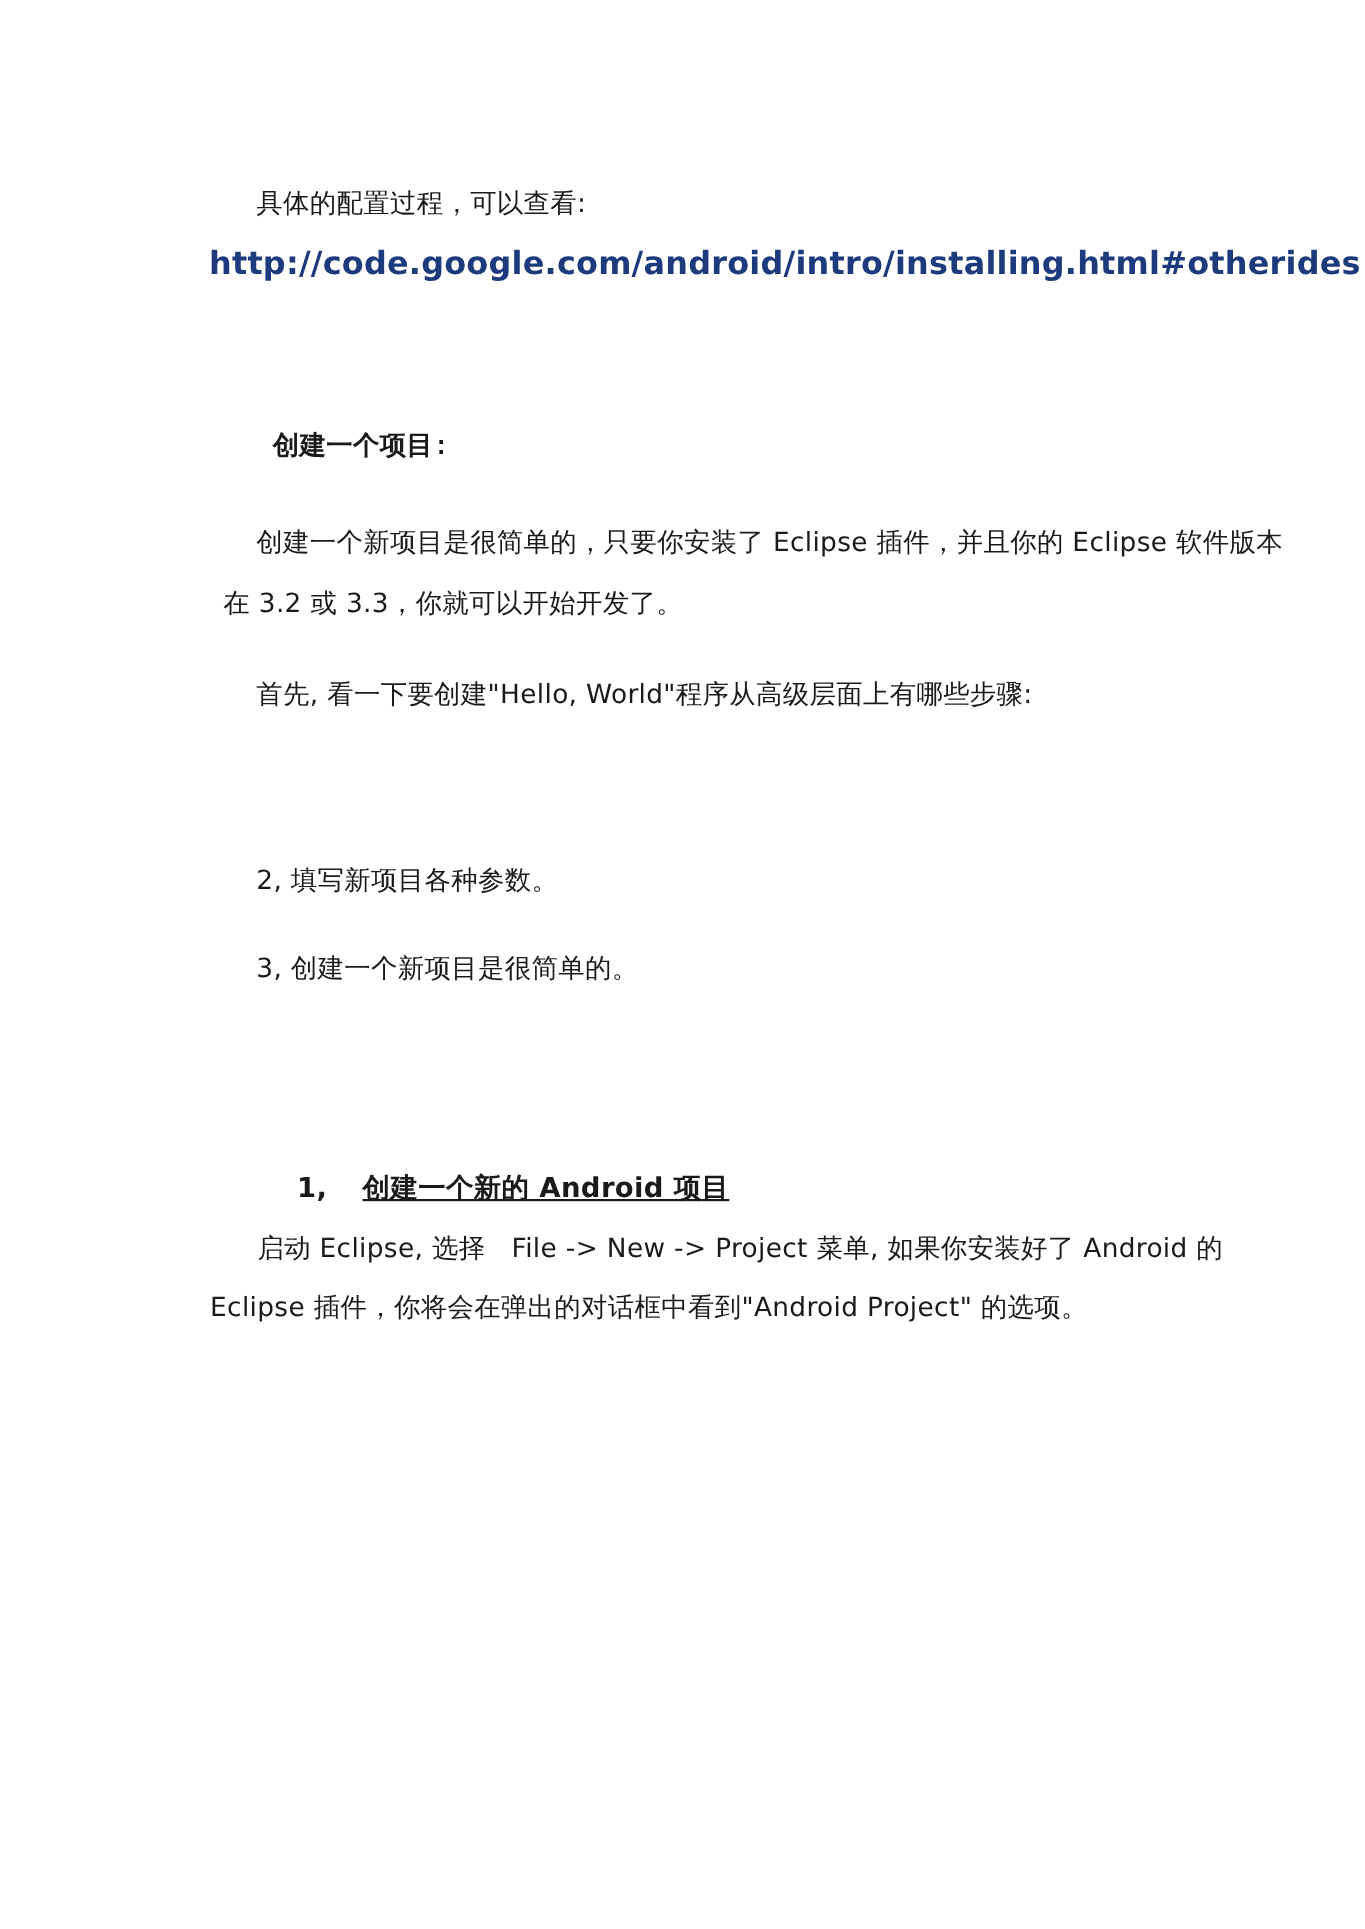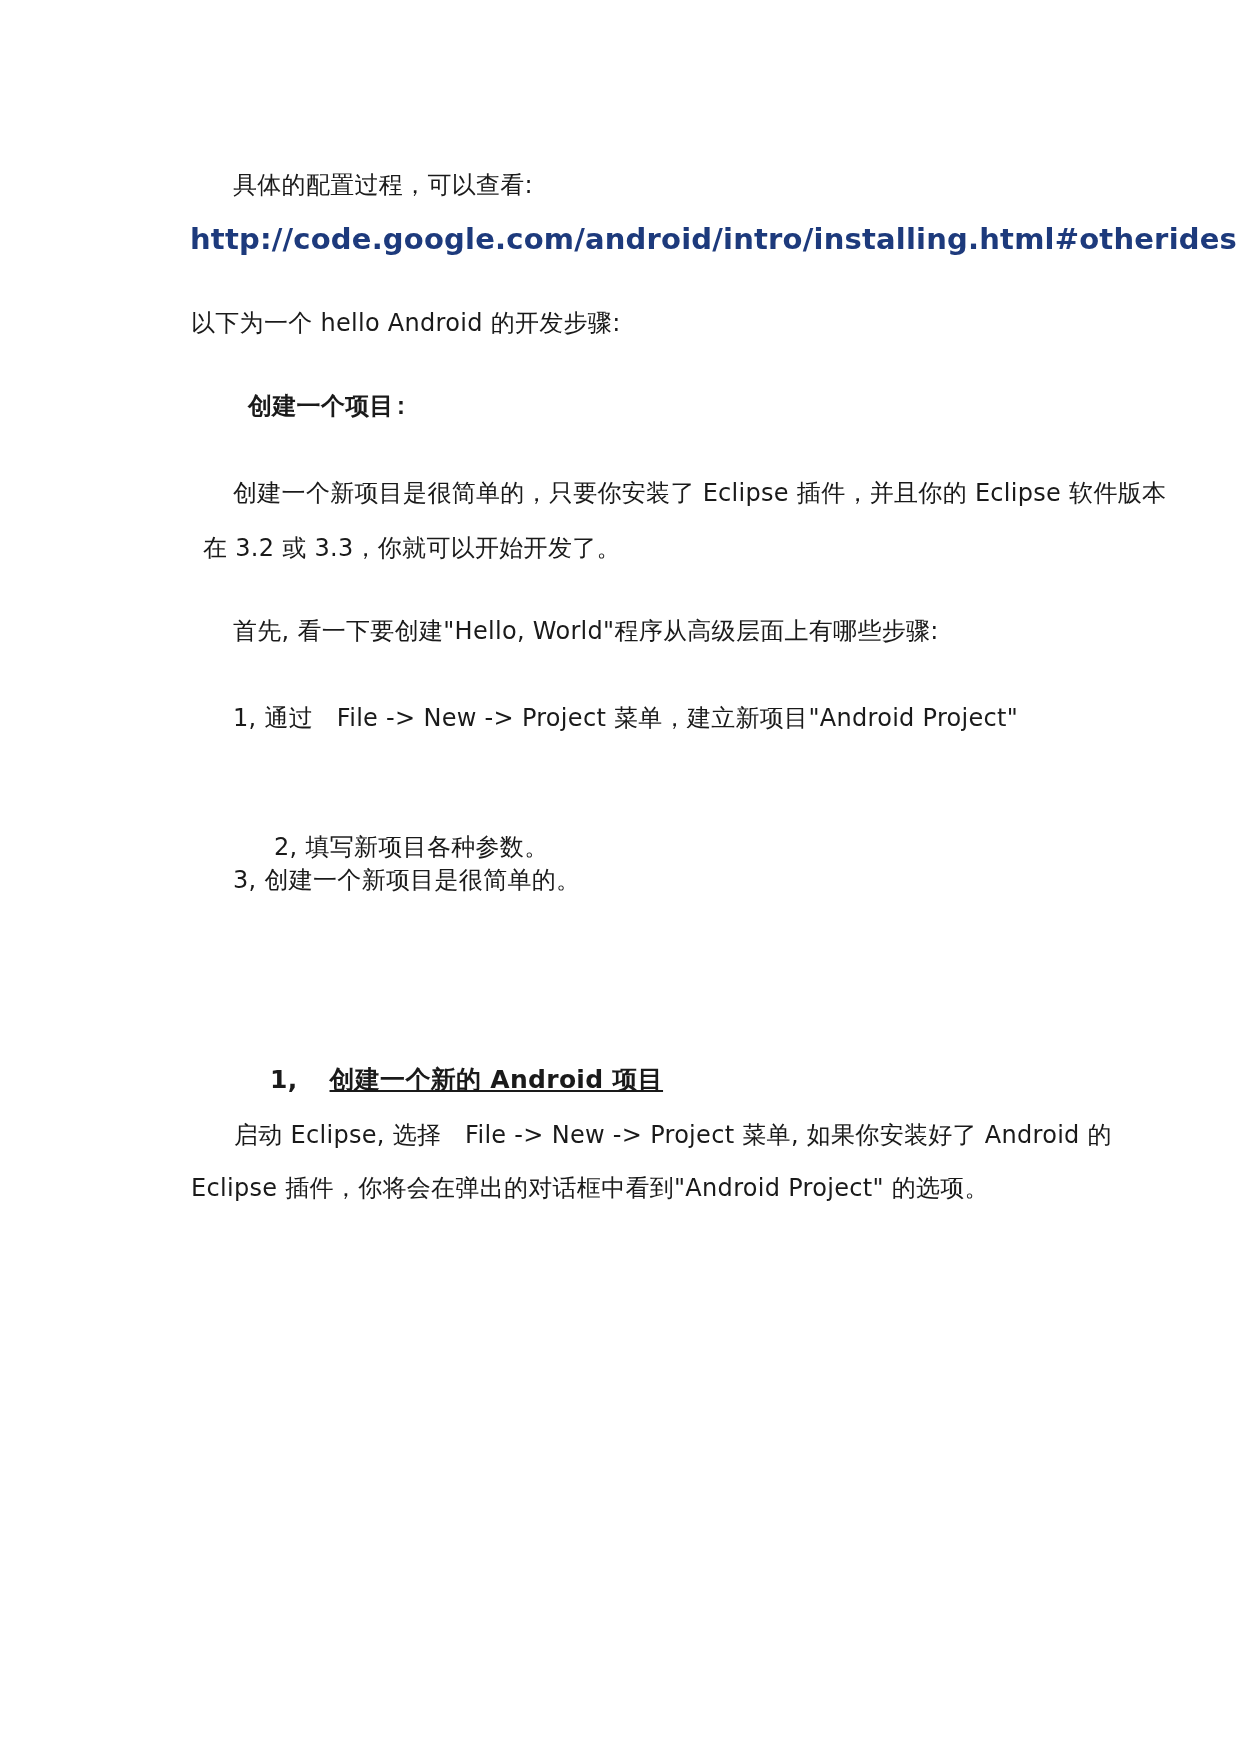--- a/index.html
+++ b/index.html
@@ -25,48 +25,46 @@
   }
   
   .l1  { top: 170px;  left: 233px; }
   .l2  { top: 224px;  left: 190px; font-weight: bold; color: var(--link-color, #1d3a7c); text-decoration: none; font-size: 29px; letter-spacing: 0.2px; }
   .l3  { top: 308px;  left: 191px; }
   .l4  { top: 393px;  left: 248px; font-weight: bold; font-family: Liberation Mono, monospace; }
   .l5  { top: 478px;  left: 233px; }
   .l6  { top: 533px;  left: 191px; margin-left: 12px; }
   .l7  { top: 616px;  left: 233px; }
   .l8  { top: 703px;  left: 233px; }
-  .l9  { top: 832px;  left: 233px; margin-left: 41px; }
+  .l9  { top: 785px;  left: 233px; }
   .l10 { top: 865px;  left: 233px; }
   .l11 { top: 953px;  left: 234px; }
   .l12 { top: 1035px; left: 234px; font-weight: bold; font-size: 25px; }
   .l13 { top: 1120px; left: 234px; }
   .l14 { top: 1173px; left: 191px; }
   .heading-title { margin-left: 32px; text-decoration: underline; }
 </style>
 </head>
 <body>
 
 <div class="page">
 
   <div class="line l1">具体的配置过程，可以查看:</div>
 
   <a class="line l2" href="#">http://code.google.com/android/intro/installing.html#otherides</a>
 
-  <div class="line l3">以下为一个 hello Android 的开发步骤:</div>
 
   <div class="line l4">创建一个项目:</div>
 
   <div class="line l5">创建一个新项目是很简单的，只要你安装了 Eclipse 插件，并且你的 Eclipse 软件版本</div>
 
   <div class="line l6">在 3.2 或 3.3，你就可以开始开发了。</div>
 
   <div class="line l7">首先, 看一下要创建"Hello, World"程序从高级层面上有哪些步骤:</div>
 
-  <div class="line l8">1, 通过   File -&gt; New -&gt; Project 菜单，建立新项目"Android Project"</div>
 
   <div class="line l9">2, 填写新项目各种参数。</div>
 
   <div class="line l10">3, 创建一个新项目是很简单的。</div>
 
 
   <div class="line l12">
     <span>1,</span><span class="heading-title">创建一个新的 Android 项目</span>
   </div>
 

